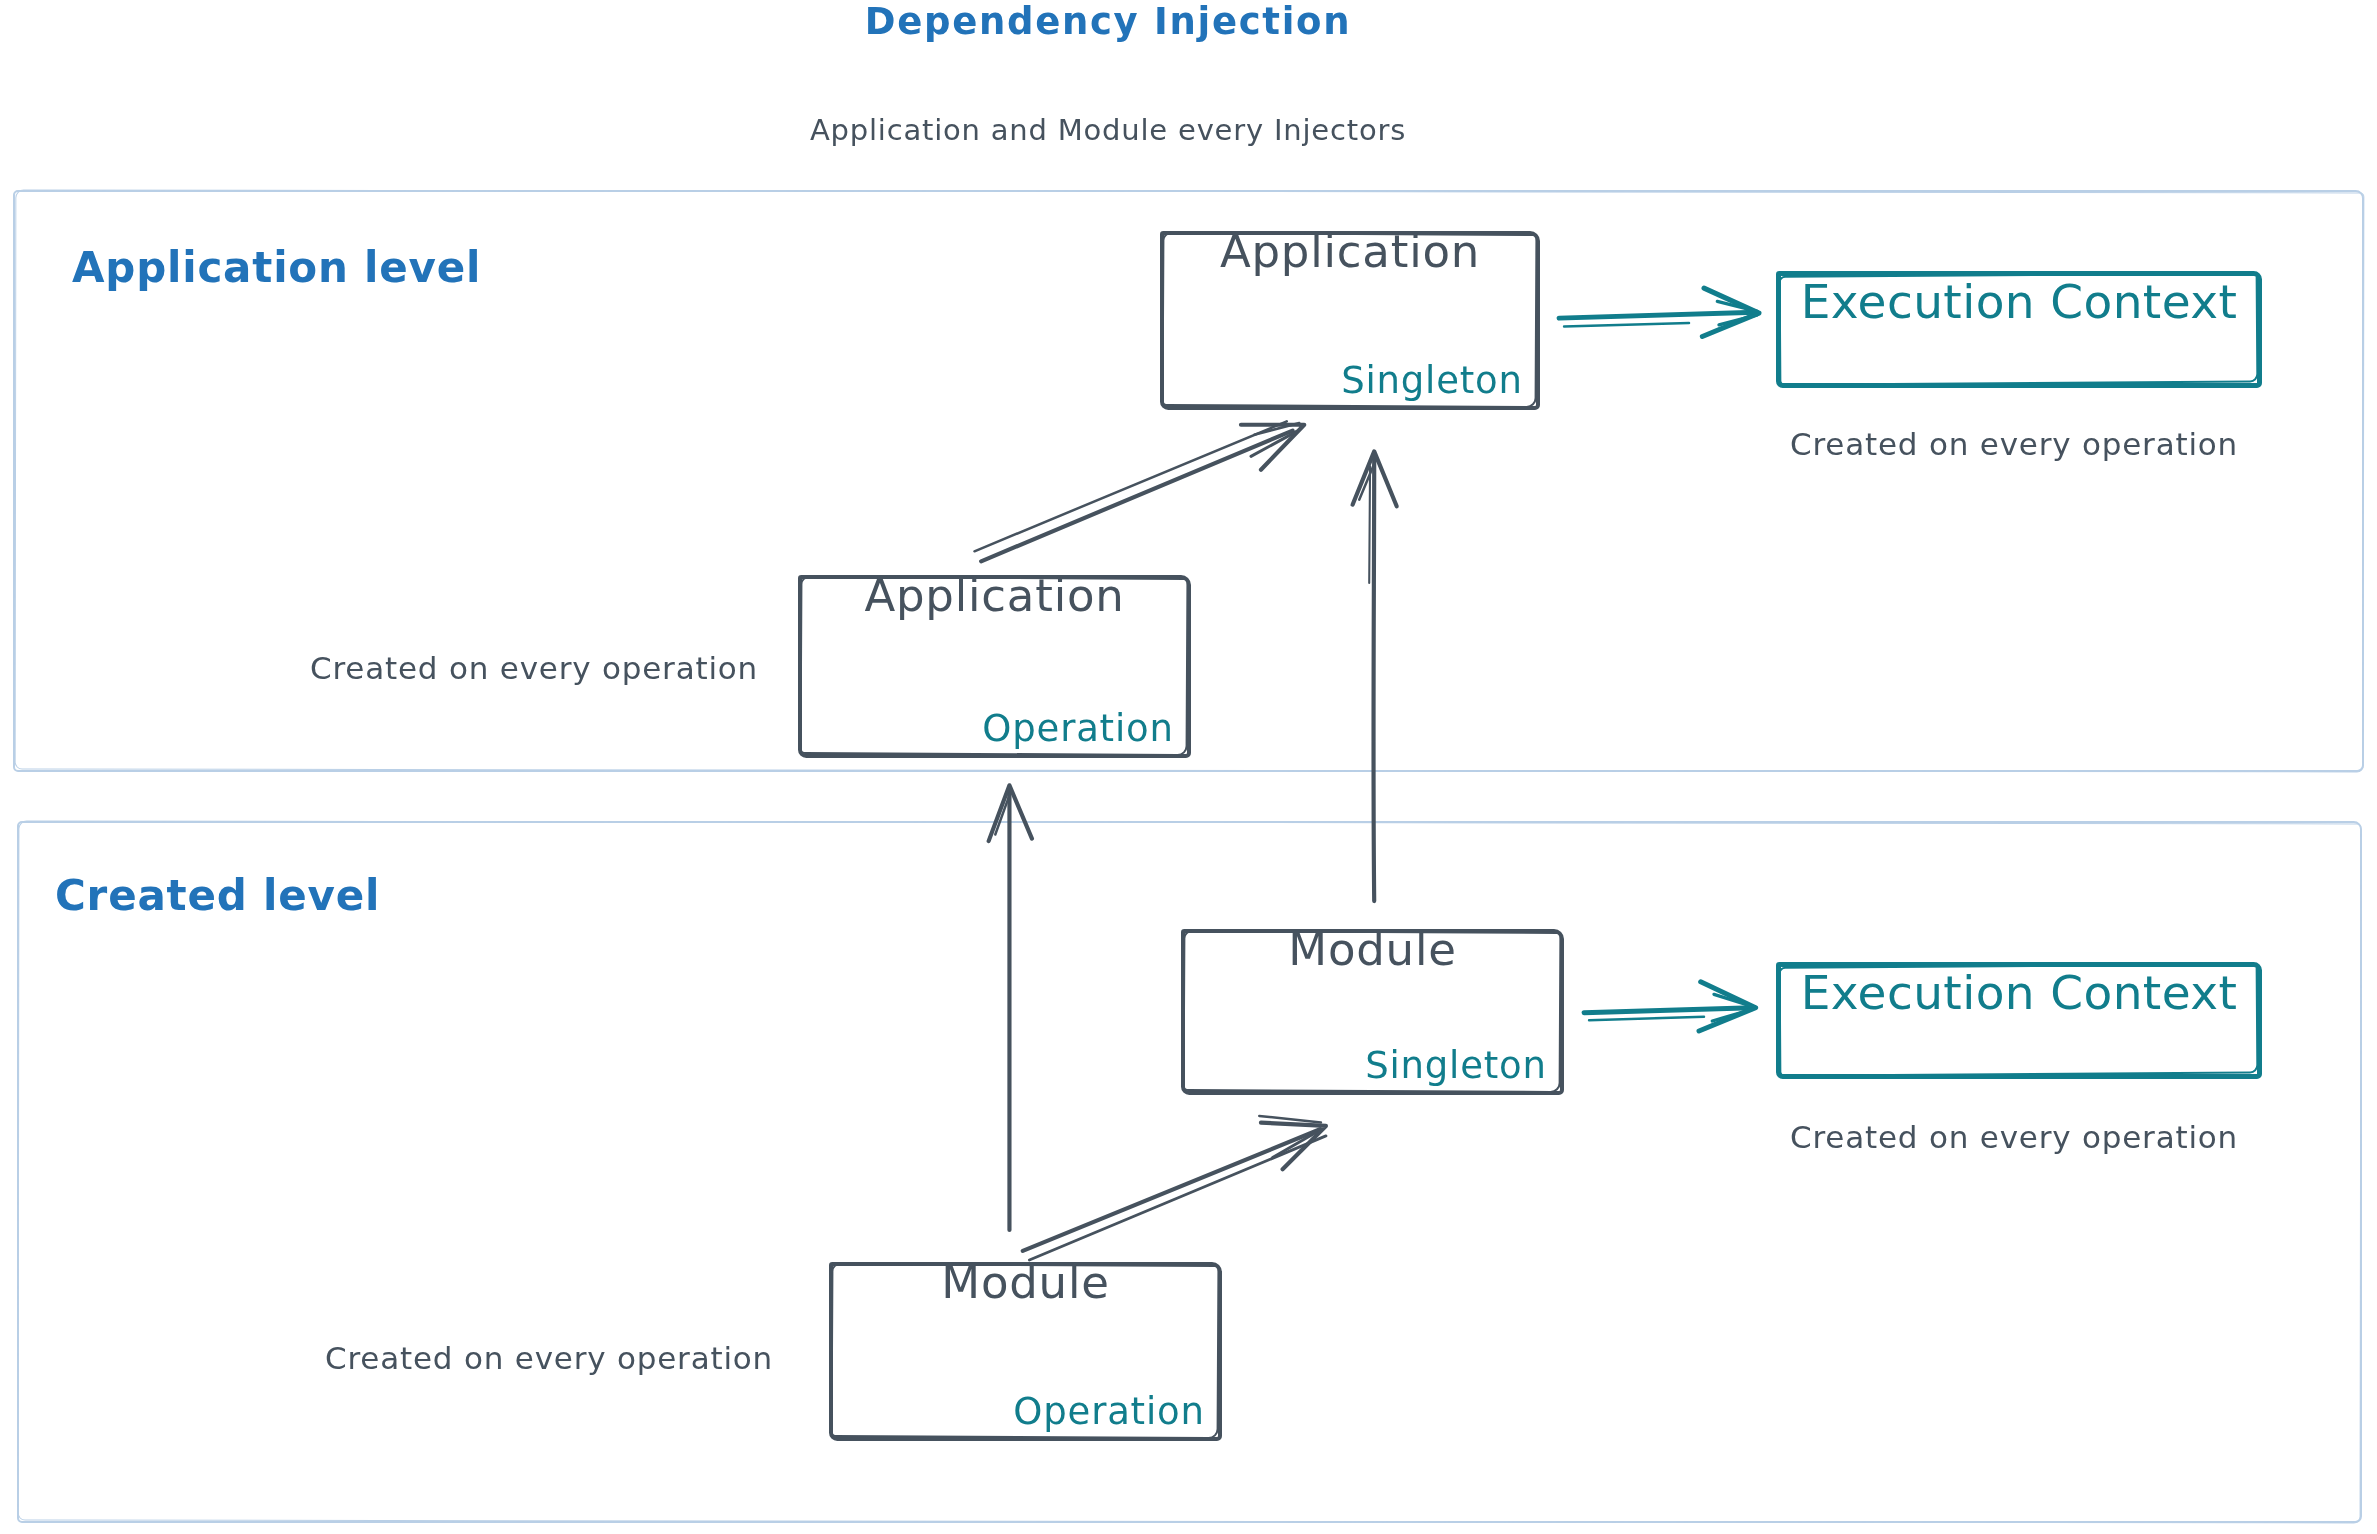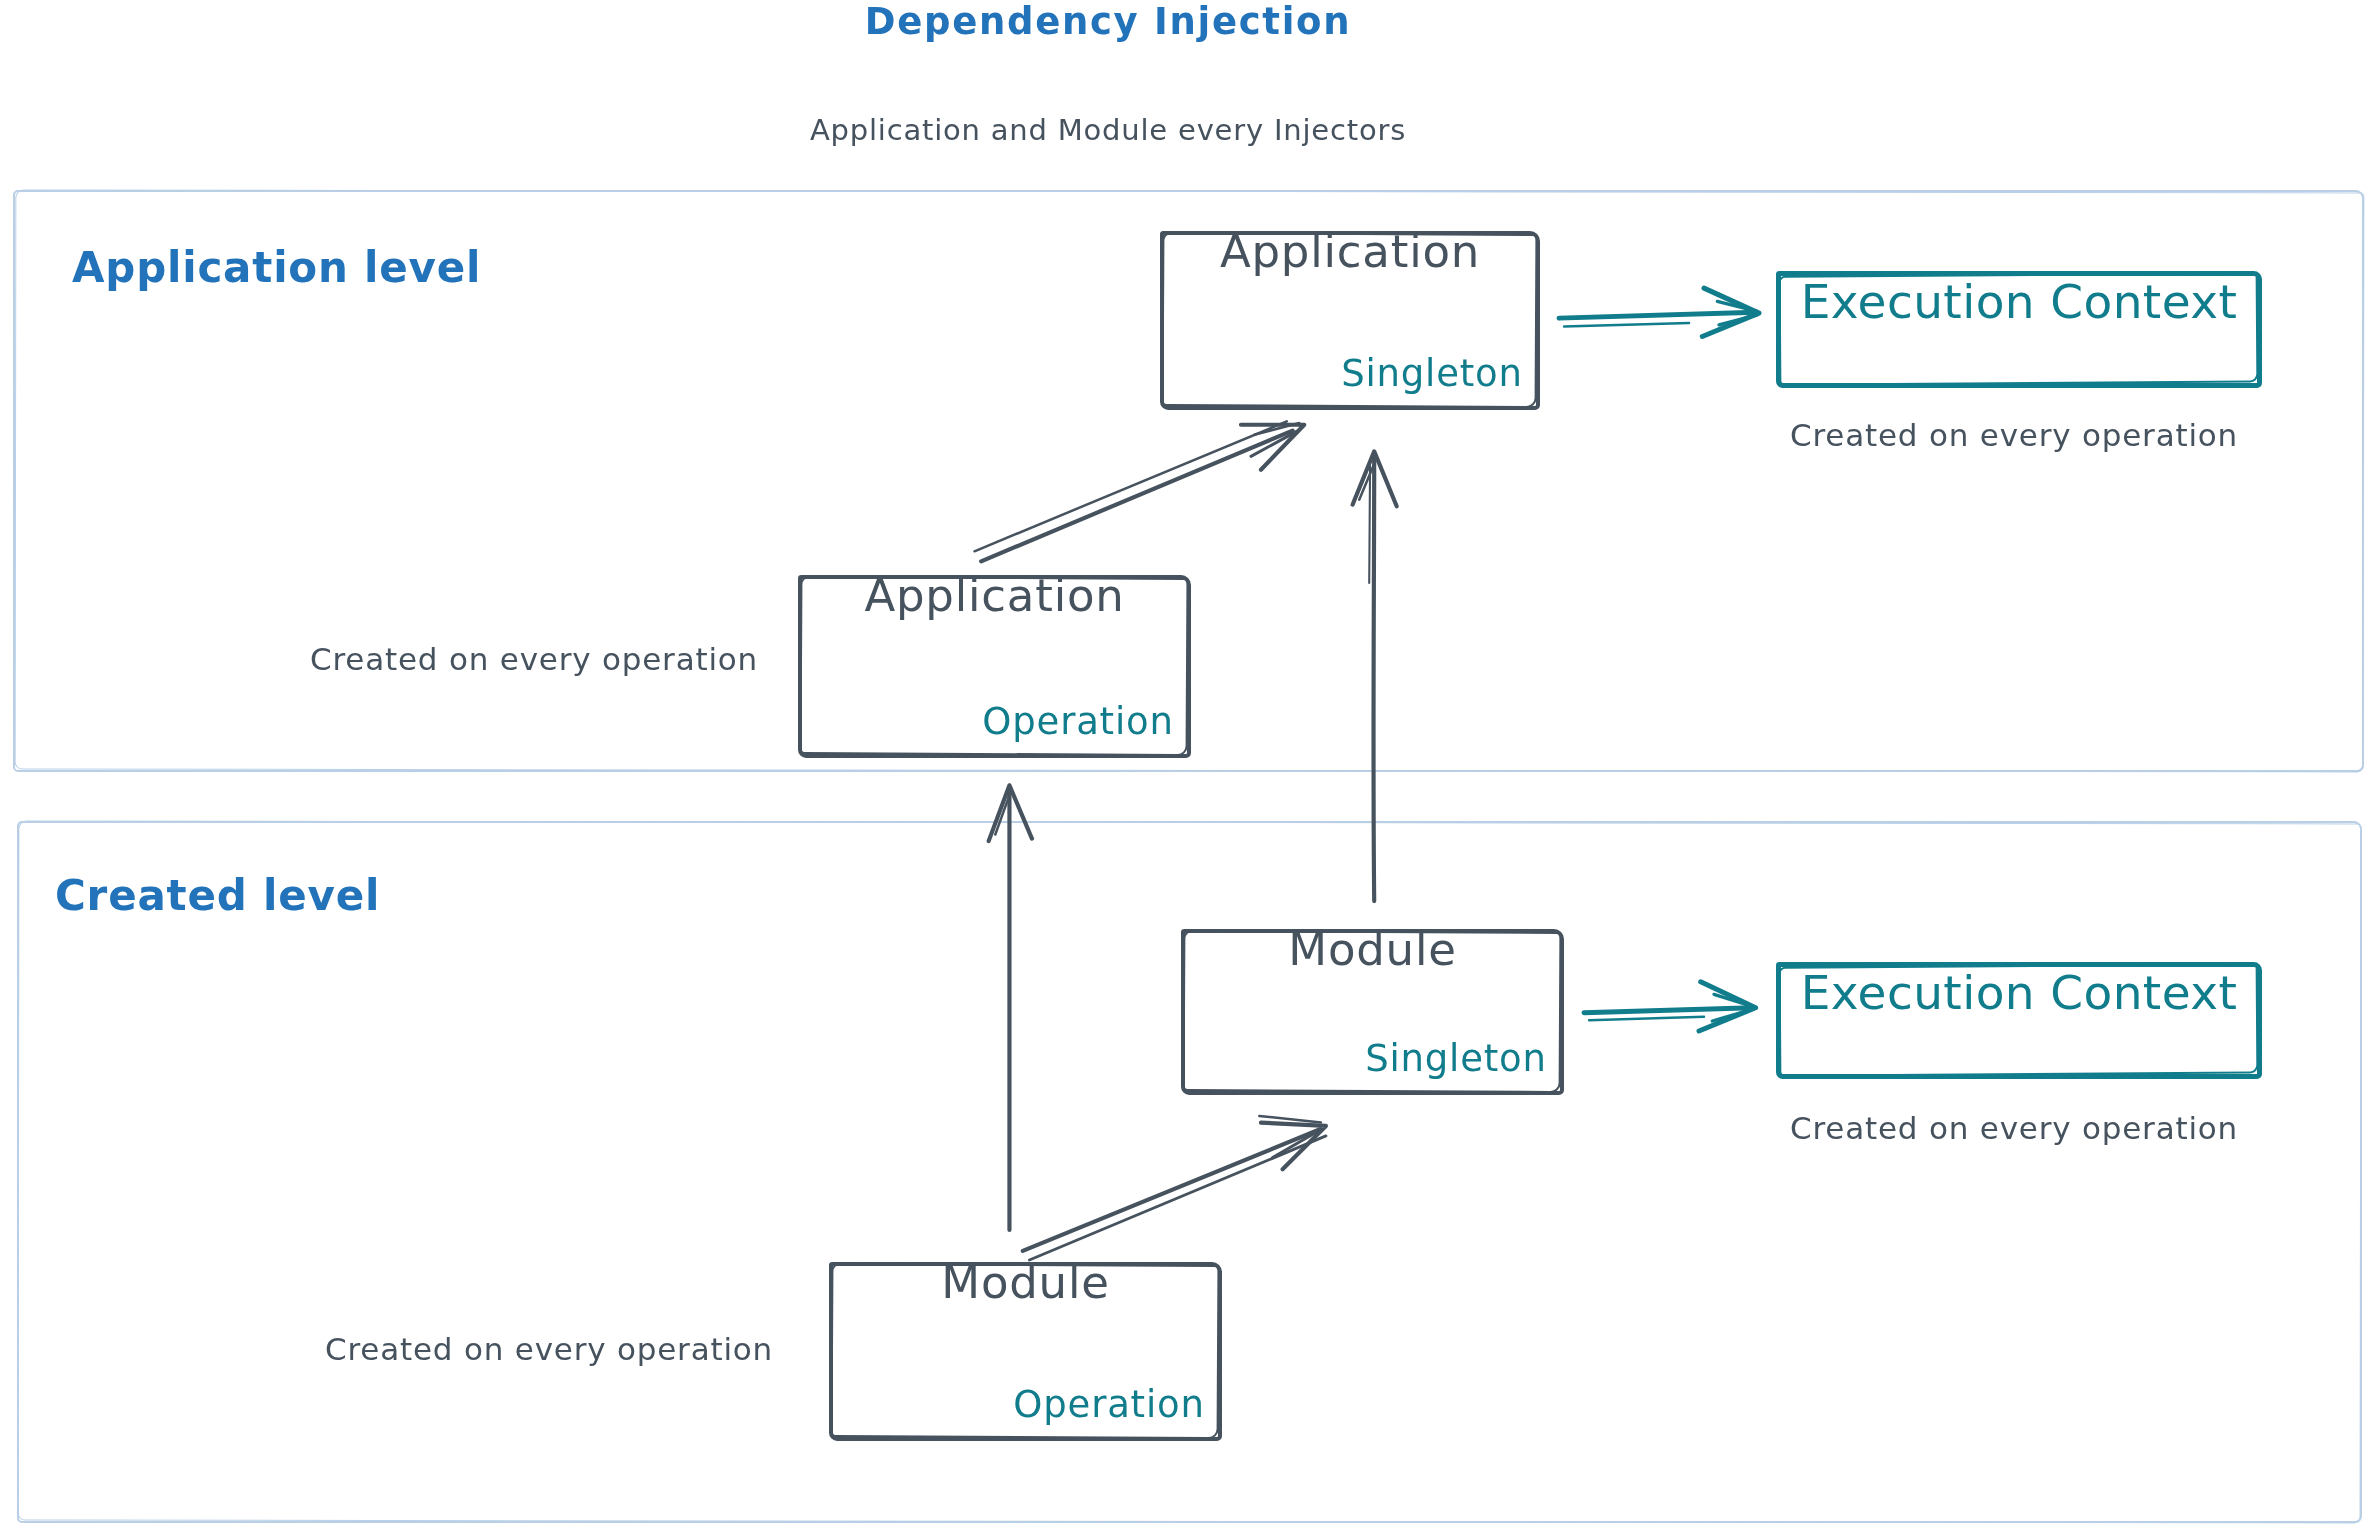--- a/index.html
+++ b/index.html
@@ -57,21 +57,21 @@
     border:2.1px solid var(--slate);
     border-radius:8.3px 3.3px 10px 5px;
     transform:rotate(.3deg);
     pointer-events:none;
   }
   .node-title{
     font-size:45px;color:var(--slate);letter-spacing:0.8px;
     transform:translateY(-10px);white-space:nowrap;
   }
   .node-badge{
-    position:absolute;right:13.3px;bottom:11px;
+    position:absolute;right:13.3px;bottom:4px;
     font-size:37px;color:var(--teal);letter-spacing:0.8px;white-space:nowrap;
   }
   .node.app-singleton{left:1160px;top:231px;width:372px;height:171px;}
   .node.app-operation{left:798px;top:575px;width:385px;height:175px;}
   .node.module-singleton{left:1181px;top:929px;width:375px;height:158px;}
   .node.module-operation{left:829px;top:1262px;width:385px;height:171px;}
   
   .node.exec{
     border:5px solid var(--teal);
     border-radius:3.3px 8.3px 5px 6.7px;
@@ -83,21 +83,21 @@
   }
   .exec-title{
     font-size:47px;color:var(--teal);letter-spacing:0.4px;
     transform:translateY(-1.7px);white-space:nowrap;
   }
   .node.exec-app{left:1776px;top:271px;width:476px;height:107px;}
   .node.exec-module{left:1776px;top:962px;width:476px;height:107px;}
   
   .caption{
     font-size:31px;color:var(--slate);letter-spacing:0.8px;
-    text-align:center;white-space:nowrap;
+    text-align:center;white-space:nowrap;margin-top:9px;
   }
   .caption.exec-app{left:1776px;top:417px;width:476px;}
   .caption.exec-module{left:1776px;top:1110px;width:476px;}
   .caption.app-operation{left:275px;top:641px;width:518px;}
   .caption.module-operation{left:290px;top:1331px;width:518px;}
   
   svg.arrows{left:0;top:0;width:2377px;height:1534px;pointer-events:none;}
   .stroke-slate{stroke:var(--slate);fill:none;stroke-linecap:round;stroke-linejoin:round;}
   .stroke-teal{stroke:var(--teal);fill:none;stroke-linecap:round;stroke-linejoin:round;}
 </style>

